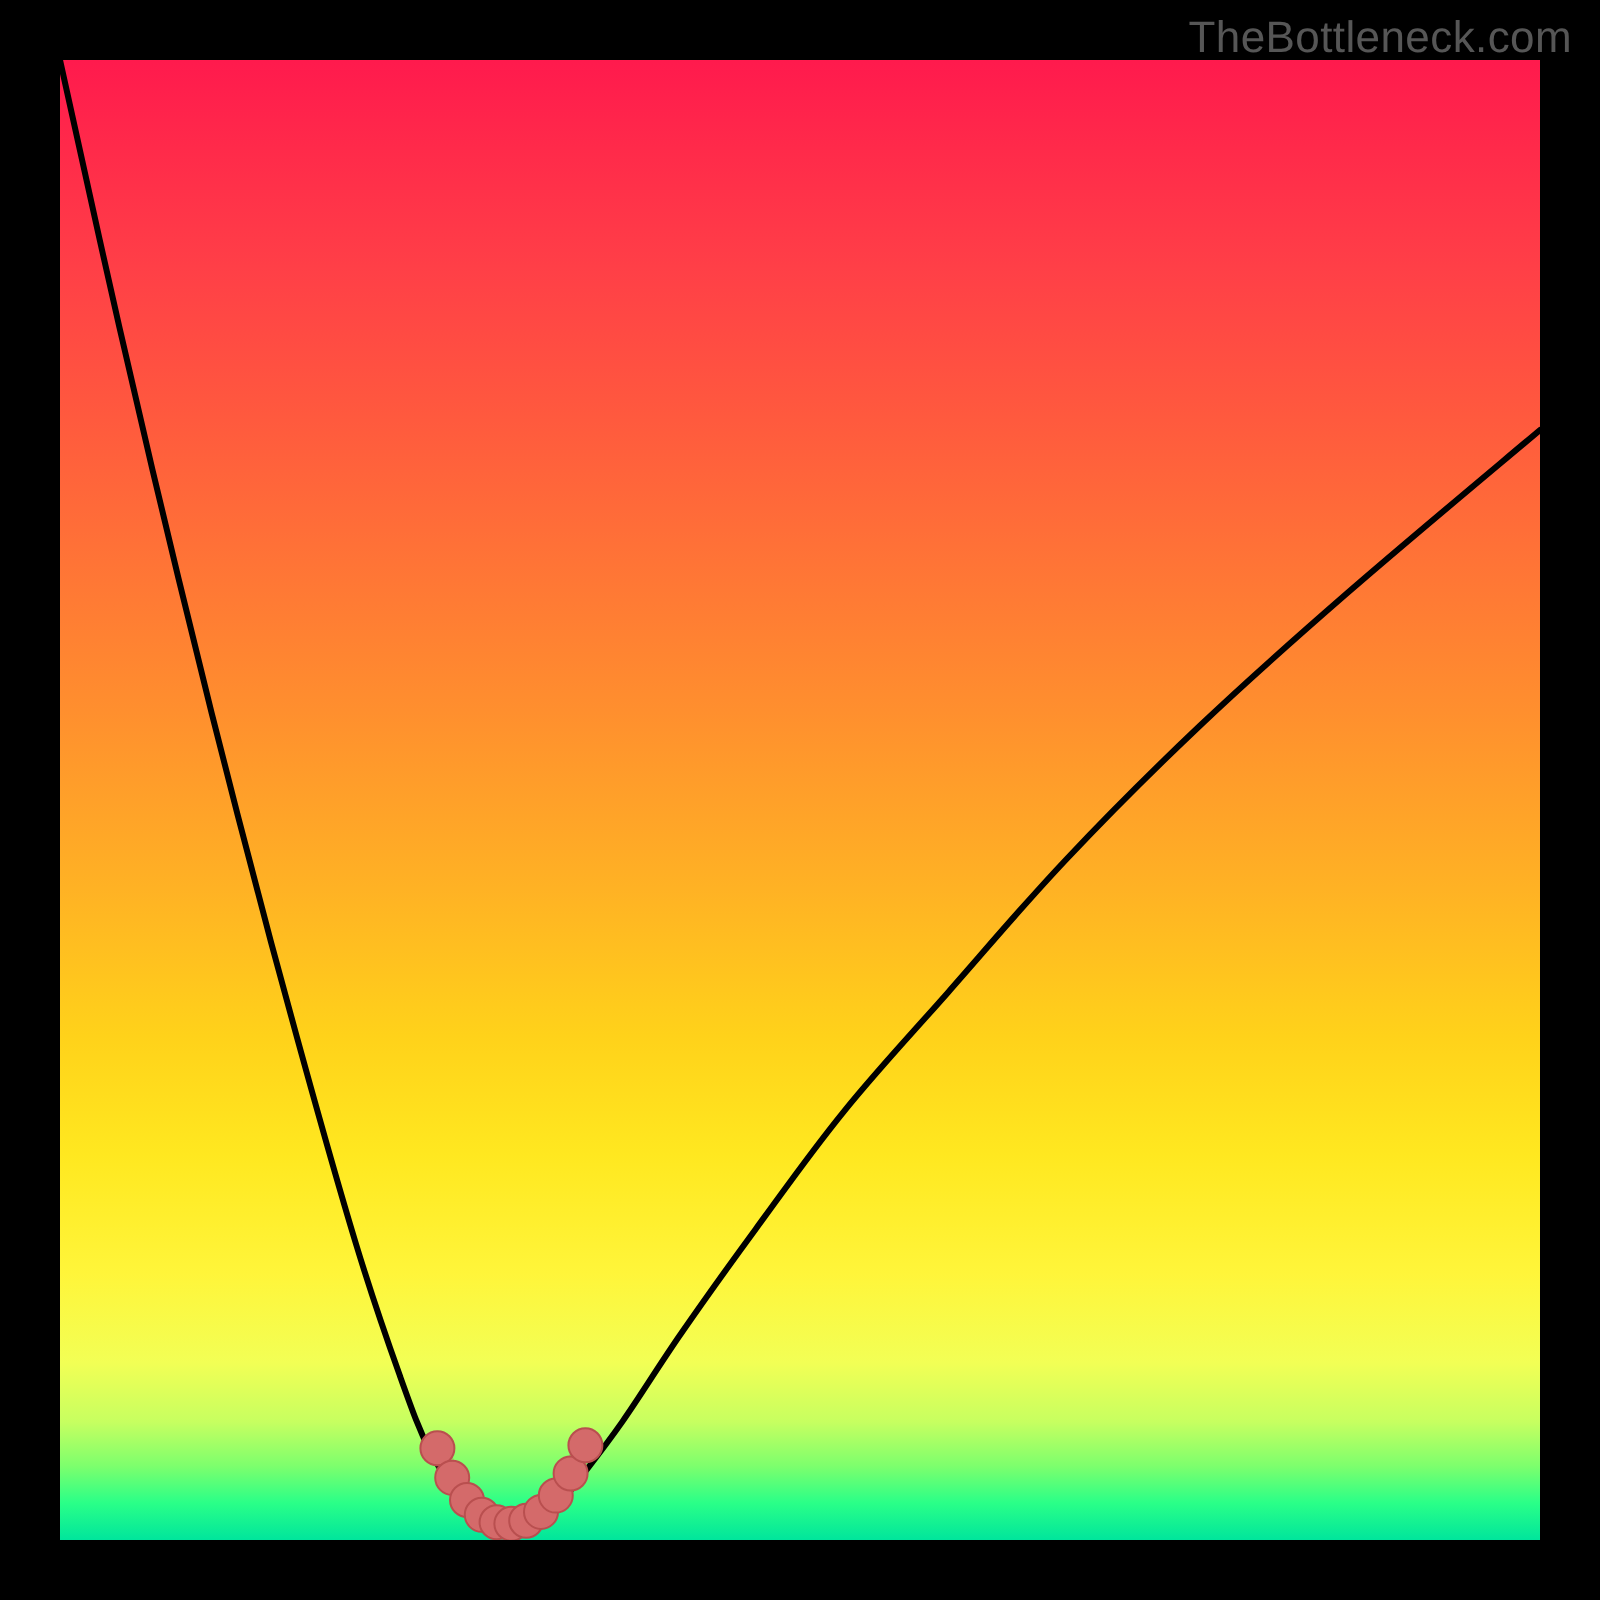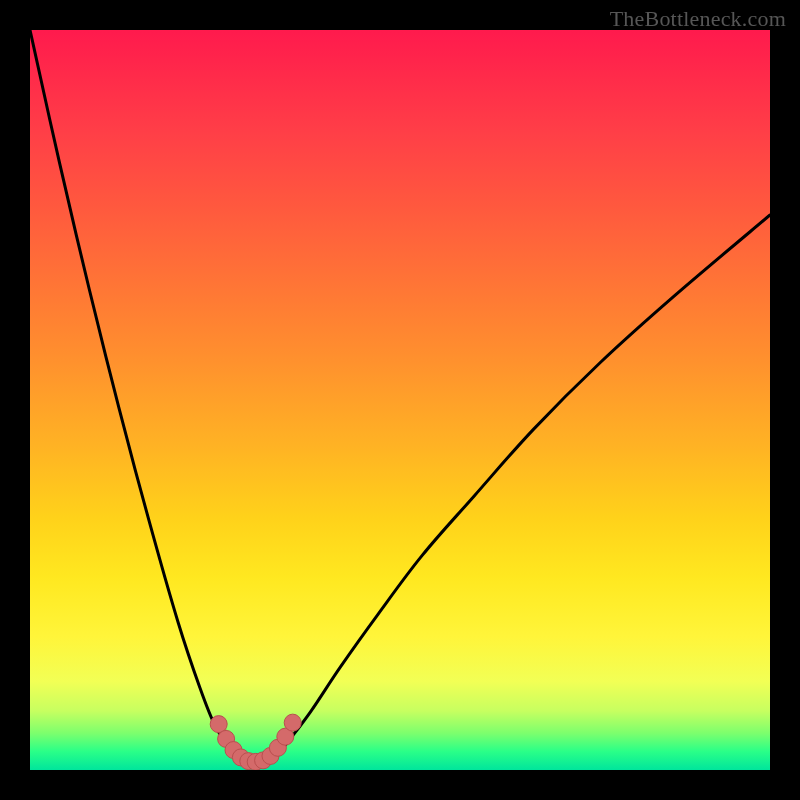--- a/index.html
+++ b/index.html
@@ -7,21 +7,21 @@
   .stage {
     position: relative;
     width: 800px;
     height: 800px;
     background: #000;
   }
   .watermark {
     position: absolute;
     top: 6px;
     right: 14px;
-    font-family: Liberation Serif, serif;
+    font-family: Liberation Sans, sans-serif;
     font-size: 22px;
     color: #565656;
     letter-spacing: 0.2px;
     z-index: 5;
   }
   .plot {
     position: absolute;
     left: 30px;
     top: 30px;
     width: 740px;

